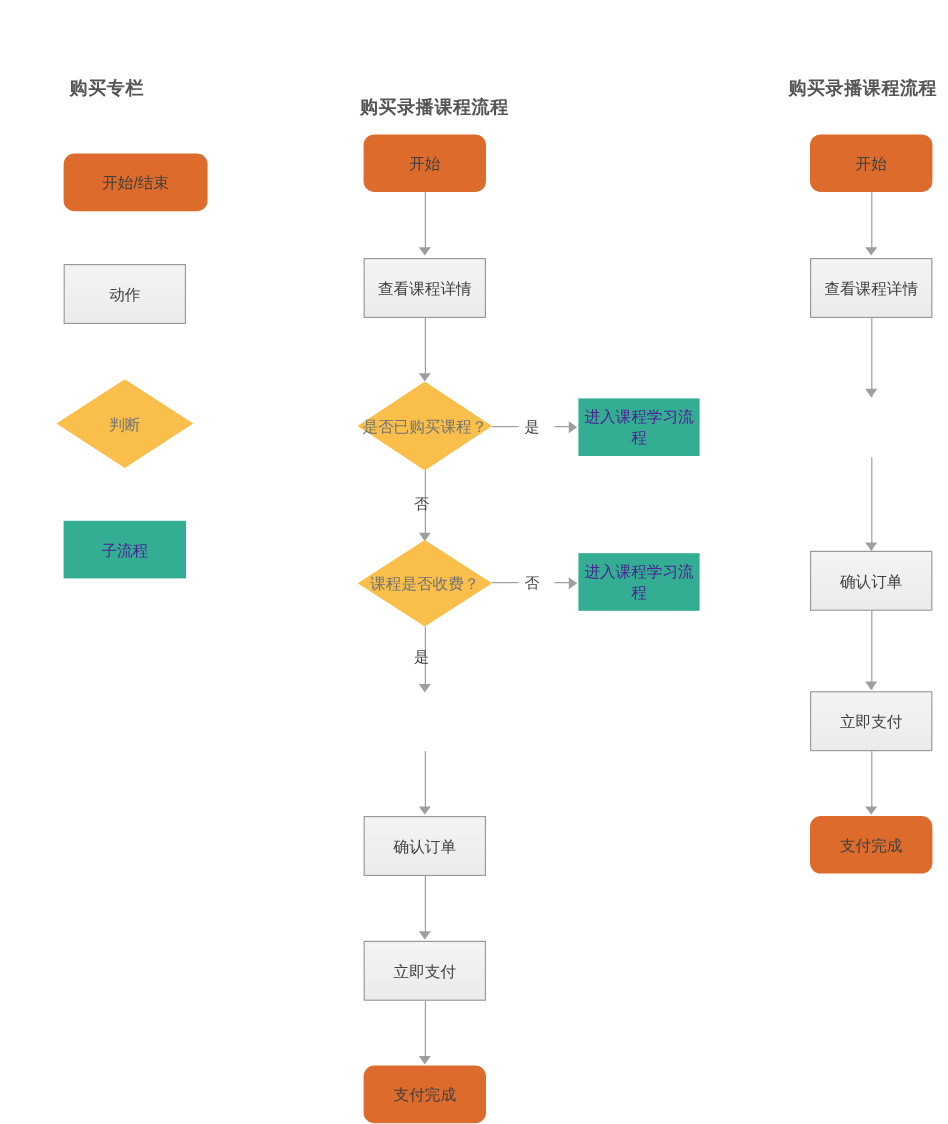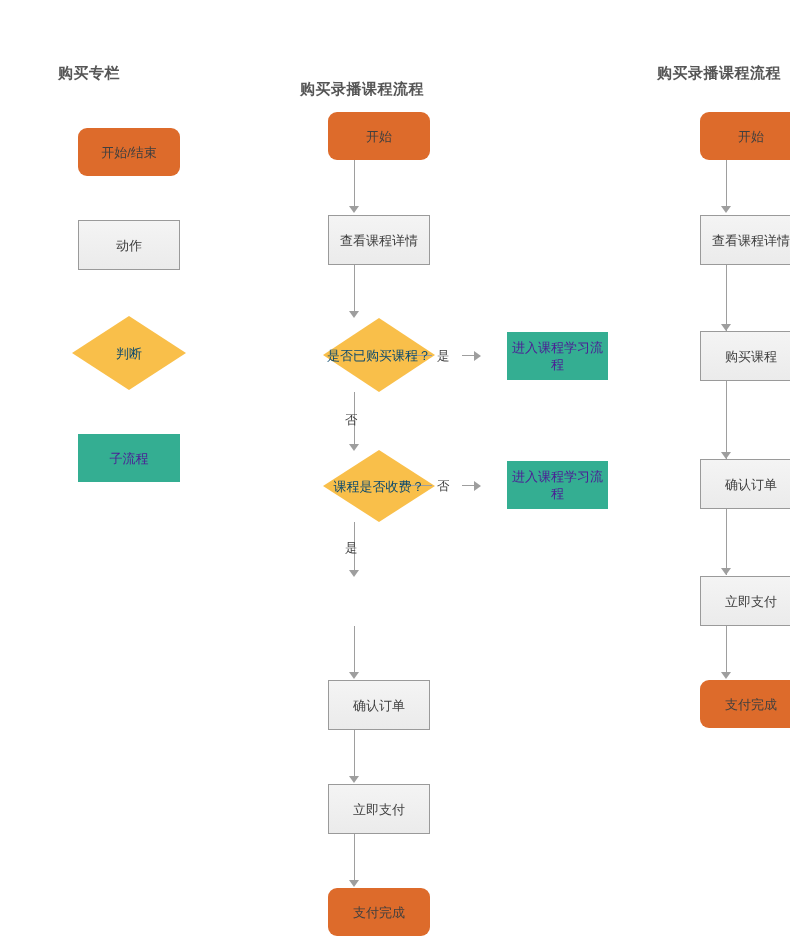--- a/index.html
+++ b/index.html
@@ -33,38 +33,37 @@
   .node {
     position: absolute;
     box-sizing: border-box;
     display: flex;
     align-items: center;
     justify-content: center;
     text-align: center;
     font-size: 13px;
     line-height: 17px;
     padding: 2px 4px;
-    margin-left: 25px;
   }
   .node-terminator {
     background: #dd6b2b;
     color: #3f3f3f;
     border-radius: 9px;
   }
   .node-action {
     background: linear-gradient(#f4f4f4, #ebebeb);
     border: 1px solid #9a9a9a;
     color: #3f3f3f;
   }
   .node-subprocess {
     background: #34ae92;
     color: #4c1d95;
   }
   .node-decision {
-    color: #0c4a6e;
+    color: #737373;
     background: transparent;
     overflow: visible;
     white-space: nowrap;
   }
   .diamond-shape {
     position: absolute;
     left: 0; top: 0;
     width: 100%;
     height: 100%;
     background: #f9bf4a;
@@ -111,21 +110,21 @@
 <body>
 
 <div class="canvas">
 
   <div class="col-header" style="left:58px; top:64px;">购买专栏</div>
 
   <div class="col-header" style="left:300px; top:64px;margin-top:16px;">购买录播课程流程</div>
 
   <div class="col-header" style="left:657px; top:64px;">购买录播课程流程</div>
 
-  <div class="node node-terminator" style="left:53px; top:128px; width:102px; height:48px;">开始/结束</div>
+  <div class="node node-terminator" style="left:53px; top:128px; width:120px; height:48px;">开始/结束</div>
 
   <div class="node node-action" style="left:53px; top:220px; width:102px; height:50px;">动作</div>
 
   <div class="node node-decision" style="left:47px; top:316px; width:114px; height:74px;">
     <span class="diamond-shape"></span>
     <span class="diamond-label">判断</span>
   </div>
 
   <div class="node node-subprocess" style="left:53px; top:434px; width:102px; height:48px;">子流程</div>
 
@@ -190,21 +189,20 @@
   <div class="node node-terminator" style="left:675px; top:112px; width:102px; height:48px;">开始</div>
 
   <div class="conn-v" style="left:726px; top:160px; height:48px;"></div>
   <div class="arrow-down" style="left:721px; top:206px;"></div>
 
   <div class="node node-action" style="left:675px; top:215px; width:102px; height:50px;">查看课程详情</div>
 
   <div class="conn-v" style="left:726px; top:265px; height:66px;"></div>
   <div class="arrow-down" style="left:721px; top:324px;"></div>
 
-  <div class="node node-action" style="left:675px; top:331px; width:102px; height:50px;">购买课程</div>
 
   <div class="conn-v" style="left:726px; top:381px; height:78px;"></div>
   <div class="arrow-down" style="left:721px; top:452px;"></div>
 
   <div class="node node-action" style="left:675px; top:459px; width:102px; height:50px;">确认订单</div>
 
   <div class="conn-v" style="left:726px; top:509px; height:66px;"></div>
   <div class="arrow-down" style="left:721px; top:568px;"></div>
 
   <div class="node node-action" style="left:675px; top:576px; width:102px; height:50px;">立即支付</div>

